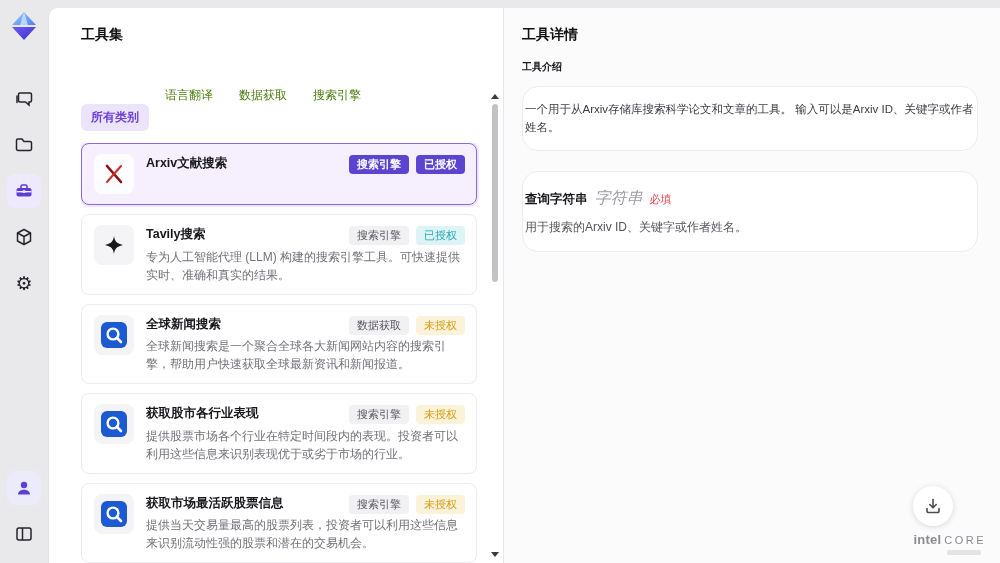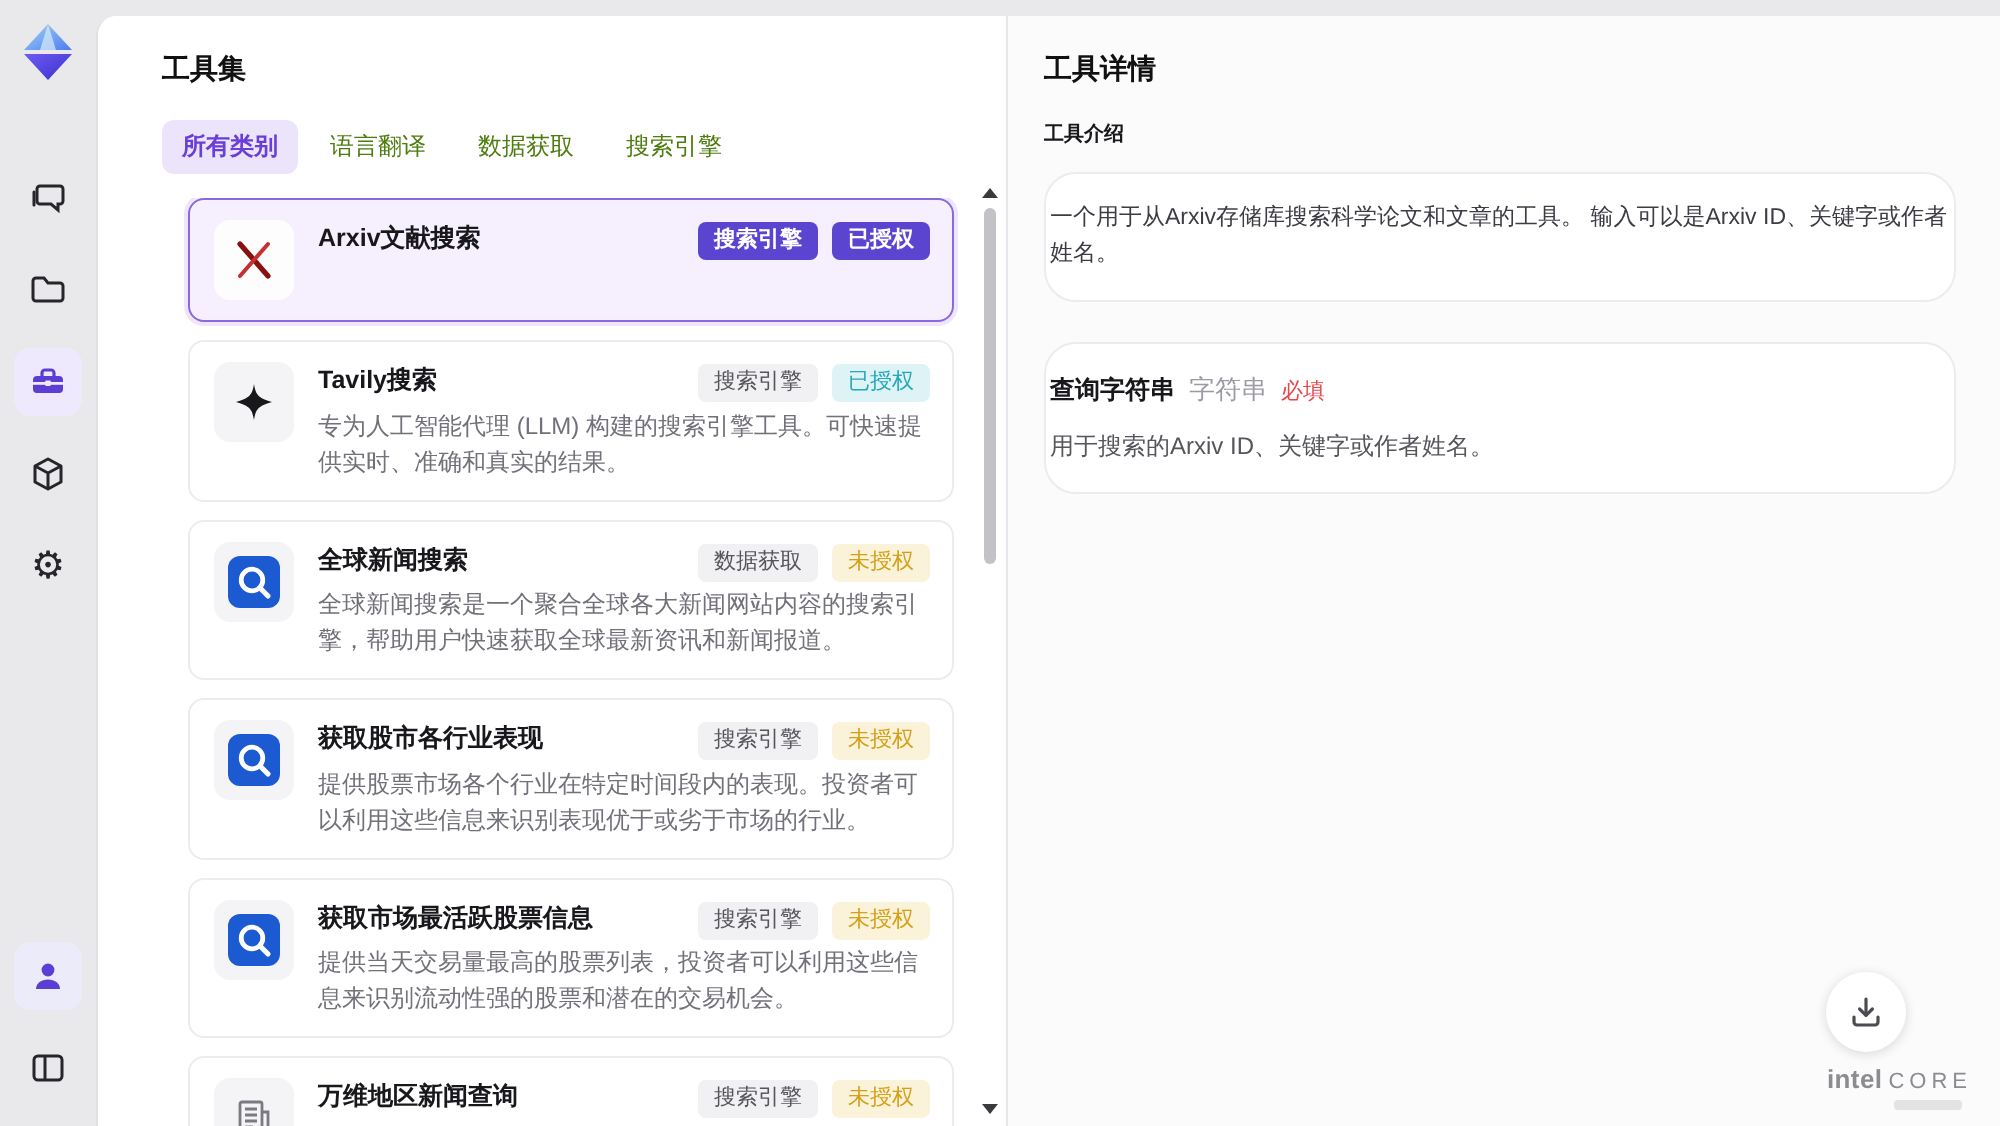--- a/index.html
+++ b/index.html
@@ -19,25 +19,25 @@
   
   .main { flex:1; margin-top:8px; display:flex; background:#fff; border-top-left-radius:10px; overflow:hidden; border-left:1px solid #e2e2e6; }
   .list-pane { width:454px; flex-shrink:0; padding:18px 14px 0 32px; position:relative; background:#fff; }
   .detail-pane { flex:1; background:#fbfbfc; border-left:1px solid #e7e7ea; padding:18px 22px 0 18px; position:relative; }
 
   .pane-title { font-size:14px; font-weight:bold; color:#111; margin-bottom:16px; }
 
   
   .tabs { display:flex; align-items:center; gap:6px; margin-bottom:12px; }
   .tab { font-size:12px; color:#4d7c0f; padding:5px 10px; border-radius:6px; cursor:pointer; white-space:nowrap; }
-  .tab.active { background:#ece4fb; color:#6a3fd6; font-weight:bold; }
+  .tab.active { background:#ece4fb; color:#6a3fd6; font-weight:bold;margin-top:44px; }
 
   
   .tool-list { display:flex; flex-direction:column; gap:9px; height:466px; overflow:hidden; padding-right:12px; }
-  .tool-card { position:relative; background:#fff; border:1px solid #ececef; border-radius:8px; padding:10px 12px; display:flex; gap:12px; cursor:pointer; flex-shrink:0;margin-left:13px; }
+  .tool-card { position:relative; background:#fff; border:1px solid #ececef; border-radius:8px; padding:10px 12px; display:flex; gap:12px; cursor:pointer; flex-shrink:0; }
   .tool-card.selected { background:#f6f0fe; border:1.5px solid #8a68dd; box-shadow:0 0 0 2px #efe6fd; }
   .tool-icon { width:40px; height:40px; border-radius:8px; flex-shrink:0; display:flex; align-items:center; justify-content:center; background:#f4f4f6; }
   .tool-icon.white { background:#fdfdfd; }
   .tool-icon.blue { background:#f4f4f6; }
   .tool-info { padding-top:1px; }
   .tool-name { font-size:12.5px; font-weight:bold; color:#17171c; margin-bottom:4px; line-height:1.4; }
   .tool-desc { font-size:12px; color:#71717a; line-height:1.5; max-width:342px; }
   .tool-tags { position:absolute; top:11px; right:11px; display:flex; gap:7px; }
   .tag { font-size:11px; line-height:1; padding:4px 8px; border-radius:4px; white-space:nowrap; }
   .tag.cat { background:#f1f1f3; color:#55555c; }
@@ -50,21 +50,21 @@
   .sb-arrow { width:0; height:0; border-left:4px solid transparent; border-right:4px solid transparent; position:absolute; left:1px; }
   .sb-up { top:0; border-bottom:5px solid #3a3a3e; }
   .sb-down { bottom:0; border-top:5px solid #3a3a3e; }
   .sb-thumb { position:absolute; top:10px; left:2px; width:6px; height:178px; border-radius:3px; background:#c2c2c7; }
 
   
   .section-title { font-size:10px; font-weight:bold; color:#17171c; margin-bottom:12px; }
   .detail-box { background:#fff; border:1px solid #ececee; border-radius:16px; padding:13px 2px; margin-bottom:20px; font-size:11.5px; color:#3c3c44; line-height:1.6; }
   .param-head { display:flex; align-items:baseline; gap:7px; margin-bottom:8px; }
   .param-name { font-size:12.5px; font-weight:bold; color:#17171c; }
-  .param-type { font-size:13px; color:#9a9aa2; }
+  .param-type { font-size:16px; color:#9a9aa2;font-style:italic; }
   .param-required { font-size:11px; color:#e5484d; }
   .param-desc { font-size:12px; color:#55555c; }
 
   
   .corner { position:absolute; right:14px; bottom:8px; display:flex; flex-direction:column; align-items:flex-start; }
   .fab { width:40px; height:40px; border-radius:50%; background:#fff; box-shadow:0 1px 6px rgba(0,0,0,0.14); display:flex; align-items:center; justify-content:center; cursor:pointer; margin-bottom:6px; }
   .brand { display:flex; align-items:baseline; gap:3px; color:#8b8b90; }
   .brand .b-intel { font-size:13px; font-weight:bold; letter-spacing:0.2px; }
   .brand .b-core { font-size:11px; letter-spacing:2.5px; text-transform:uppercase; }
   .brand-mark { width:34px; height:5px; border-radius:2px; background:#e3e3e6; margin:3px 0 0 34px; }

